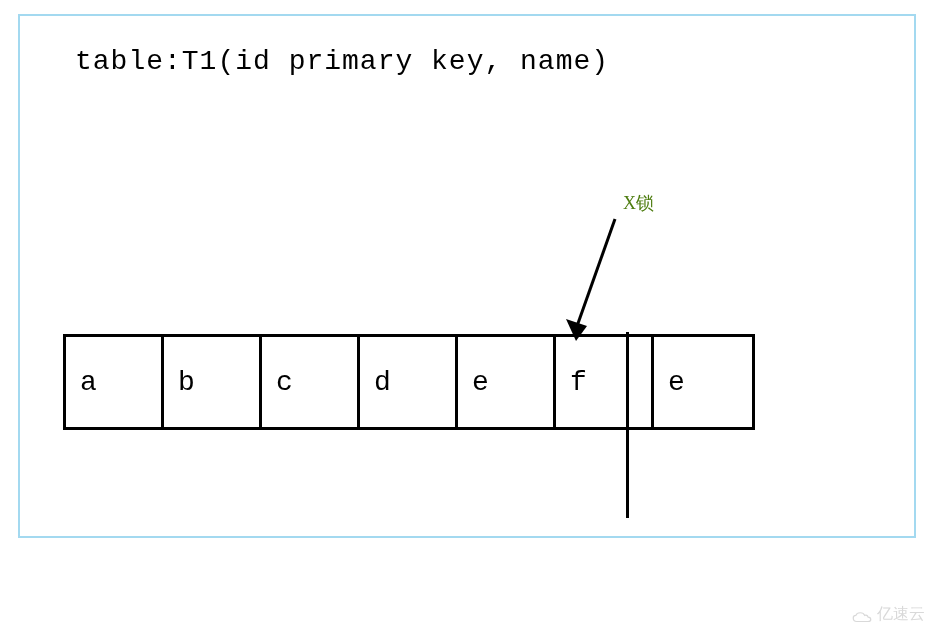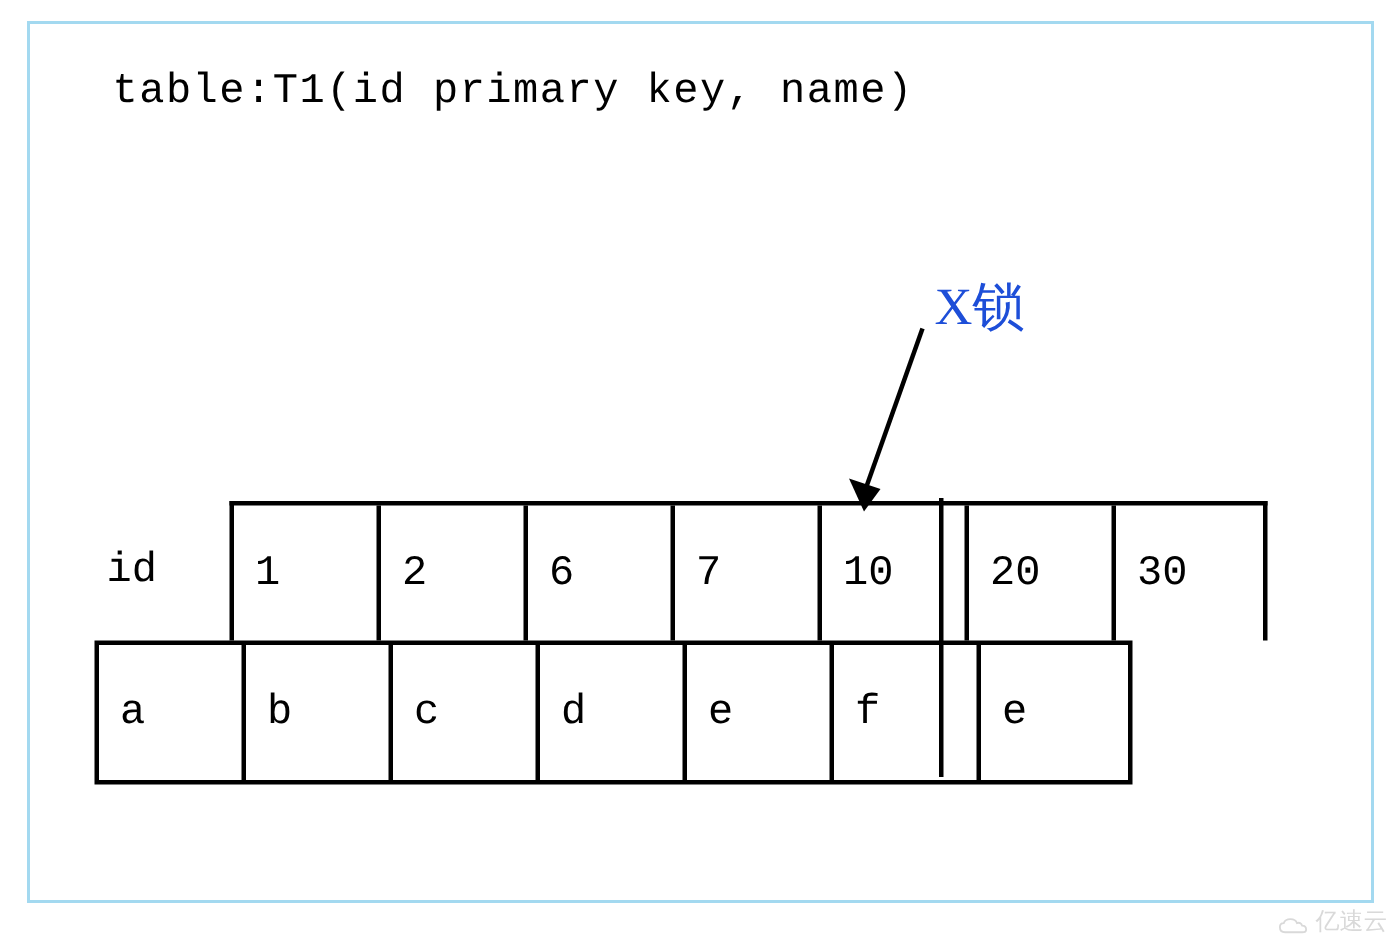--- a/index.html
+++ b/index.html
@@ -12,39 +12,39 @@
       background: #ffffff;
       width: 933px;
       height: 631px;
       position: relative;
     }
     .frame {
       position: absolute;
       left: 18px;
       top: 14px;
       width: 898px;
-      height: 588px;
+      height: 524px;
       border: 2px solid #a3d9f0;
       background: #ffffff;
     }
     .title {
       position: absolute;
       left: 55px;
       top: 30px;
       font-size: 28px;
       color: #000;
       font-family: "Courier New", "SimSun", monospace;
       letter-spacing: 1px;
     }
     .lock-label {
       position: absolute;
       left: 603px;
-      top: 165px;
-      font-size: 35px;
-      color: #1d4ed8;
+      top: 175px;
+      font-size: 18px;
+      color: #4d7c0f;
       font-family: "SimSun", serif;
     }
     .arrow-svg {
       position: absolute;
       left: 540px;
       top: 195px;
       width: 80px;
       height: 140px;
     }
     .table-wrap {
@@ -123,32 +123,20 @@
 
   <div class="lock-label">X锁</div>
 
   <svg class="arrow-svg" viewBox="0 0 80 140">
     <line x1="55" y1="8" x2="16" y2="118" stroke="#000" stroke-width="3"></line>
     <polygon points="16,130 6,108 27,115" fill="#000"></polygon>
   </svg>
 
   <div class="table-wrap">
     <div class="row">
-      <div class="row-label">id</div>
-      <div class="cells">
-        <div class="cell">1</div>
-        <div class="cell">2</div>
-        <div class="cell">6</div>
-        <div class="cell">7</div>
-        <div class="cell">10</div>
-        <div class="cell">20</div>
-        <div class="cell">30</div>
-      </div>
-    </div>
-    <div class="row">
       <div class="cells">
         <div class="cell">a</div>
         <div class="cell">b</div>
         <div class="cell">c</div>
         <div class="cell">d</div>
         <div class="cell">e</div>
         <div class="cell">f</div>
         <div class="cell">e</div>
       </div>
     </div>

